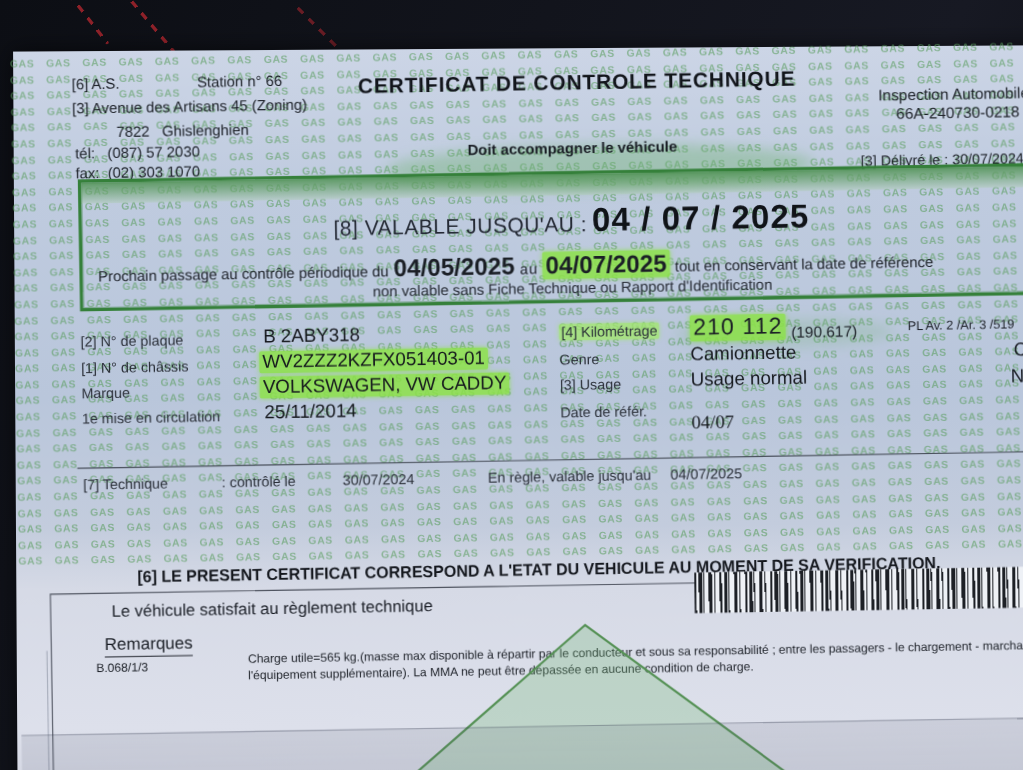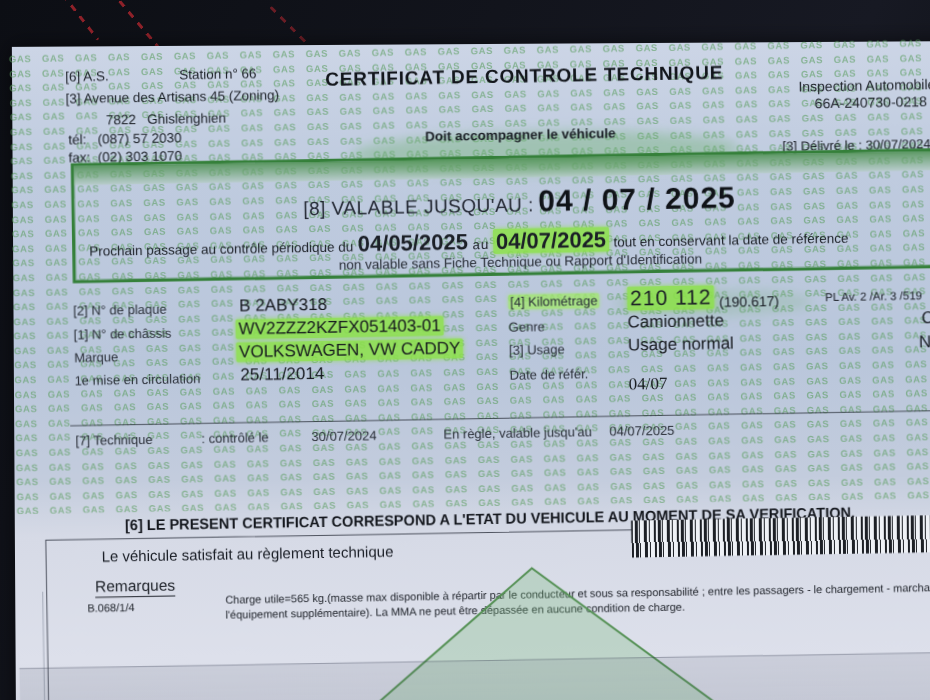--- a/index.html
+++ b/index.html
@@ -122,21 +122,21 @@
       <div class="txt lbl" style="left:296px;top:382px;">30/07/2024</div>
       <div class="txt lbl" style="left:428px;top:382px;">En règle, valable jusqu'au</div>
       <div class="txt lbl" style="left:594px;top:382px;">04/07/2025</div>
 
       <div class="txt" style="left:0;top:466px;width:946px;text-align:center;font-size:15px;font-weight:bold;transform:scaleX(.97);color:#14171d;">[6] LE PRESENT CERTIFICAT CORRESPOND A L'ETAT DU VEHICULE AU MOMENT DE SA VERIFICATION.</div>
 
       <div id="bbox">
         <div id="barcode"></div>
         <div class="txt" style="left:55px;top:8px;font-size:15px;color:#1a1e26;">Le véhicule satisfait au règlement technique</div>
         <div class="txt" style="left:48px;top:38px;font-size:15.5px;border-bottom:1.4px solid #22262e;padding-bottom:1px;">Remarques</div>
-        <div class="txt" style="left:40px;top:62px;font-size:11px;">B.068/1/4</div>
+        <div class="txt" style="left:40px;top:62px;font-size:11px;">B.068/1/3</div>
         <div class="txt" style="left:178px;top:56px;font-size:11px;">Charge utile=565 kg.(masse max disponible à répartir par le conducteur et sous sa responsabilité ; entre les passagers - le chargement - marchandises</div>
         <div class="txt" style="left:178px;top:71px;font-size:11px;">l'équipement supplémentaire). La MMA ne peut être dépassée en aucune condition de charge.</div>
         <svg style="position:absolute;left:250px;top:28px;" width="470" height="160" viewBox="0 0 470 160">
           <polygon points="235,8 55,160 435,160" fill="rgba(120,185,122,.30)" stroke="#559155" stroke-width="2"></polygon>
         </svg>
       </div>
 
       <div id="fold"></div>
       <div id="crease"></div>
     </div>

